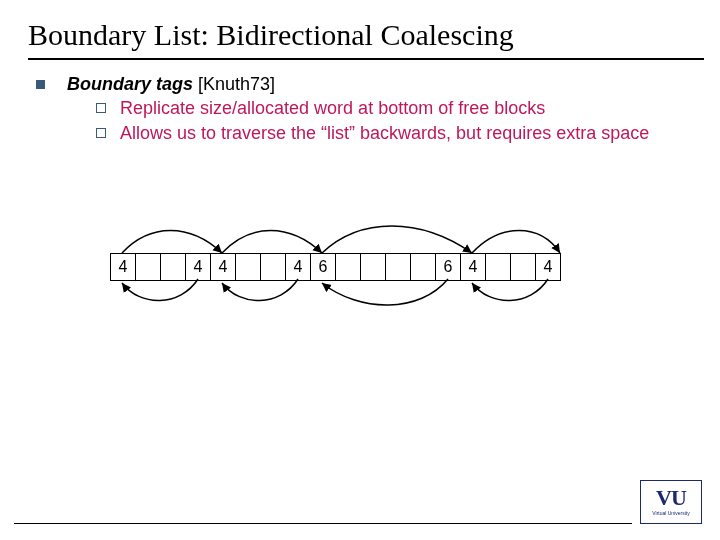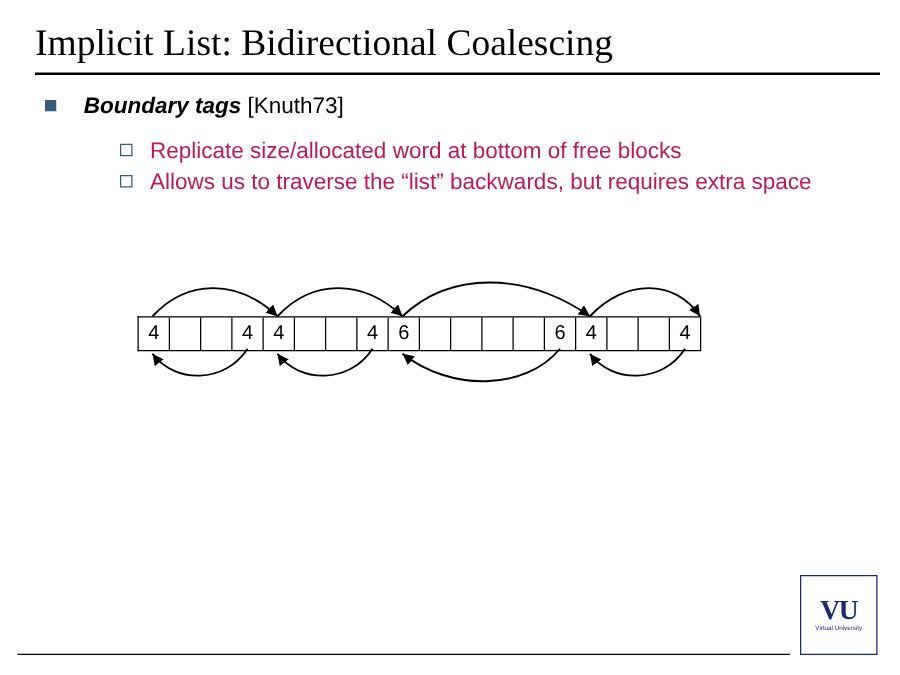--- a/index.html
+++ b/index.html
@@ -28,21 +28,21 @@
     height: 2px;
     background: #000;
     margin: 0 16px 0 28px;
   }
   .content {
     padding: 14px 24px 0 36px;
   }
   .row1 {
     display: flex;
     align-items: flex-start;
-    margin-bottom: 14px;
+    margin-bottom: 2px;
   }
   .bullet-sq {
     width: 9px;
     height: 9px;
     background: #3a5a7a;
     margin-top: 6px;
     margin-right: 22px;
     flex: 0 0 auto;
   }
   .bt-line {
@@ -98,21 +98,21 @@
     text-align: center;
     font-size: 16px;
     line-height: 26px;
     font-family: Arial, sans-serif;
   }
   .logo {
     position: absolute;
     right: 18px;
     bottom: 16px;
     width: 62px;
-    height: 64px;
+    height: 44px;
     border: 1px solid #1a2a6c;
     box-sizing: border-box;
     display: flex;
     flex-direction: column;
     align-items: center;
     justify-content: center;
     background: #fff;
   }
   .logo-vu {
     font-family: "Times New Roman", serif;
@@ -133,21 +133,21 @@
     right: 88px;
     bottom: 16px;
     height: 1px;
     background: #000;
   }
 </style>
 </head>
 <body>
 
 <div class="slide">
-  <div class="title">Implicit List: Bidirectional Coalescing</div>
+  <div class="title">Boundary List: Bidirectional Coalescing</div>
   <div class="title-underline"></div>
 
   <div class="content">
     <div class="row1">
       <div class="bullet-sq"></div>
       <div class="bt-line">
         <span class="bt-italic-bold">Boundary tags</span><span> [Knuth73]</span>
       </div>
     </div>
     <div class="sub-list">

